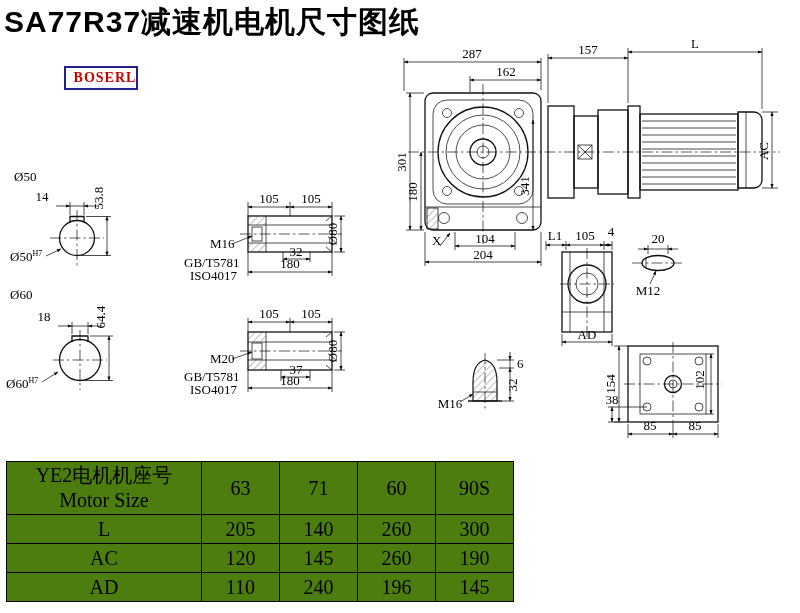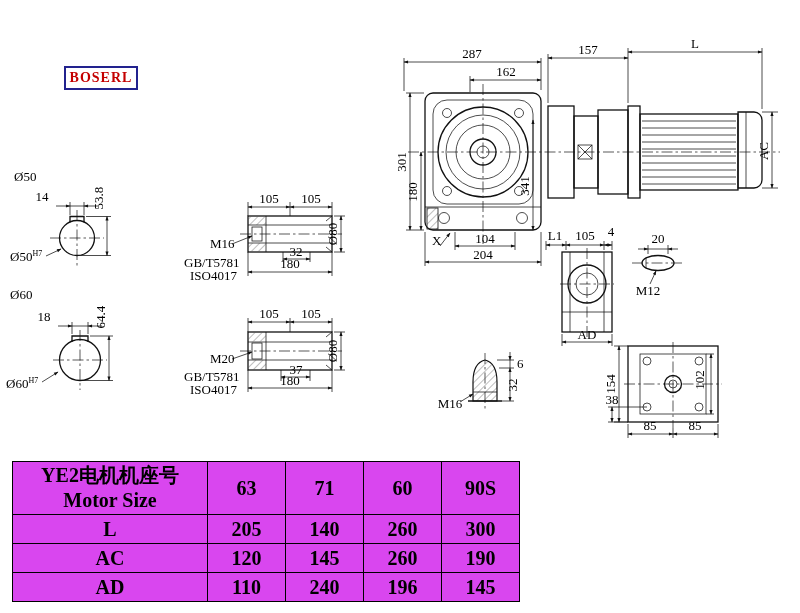--- a/index.html
+++ b/index.html
@@ -11,43 +11,44 @@
     position:absolute; left:4px; top:2px; margin:0;
     font-size:30px; font-weight:bold; color:#000; letter-spacing:1px;
     font-family:"Liberation Sans", sans-serif;
   }
   .logo {
     position:absolute; left:64px; top:66px; width:70px; height:20px;
     border:2px solid #22228e; display:flex; align-items:center; justify-content:center;
   }
   .logo span {
     color:#c40000; font-family:"Liberation Serif", serif;
-    font-size:14px; font-weight:bold; letter-spacing:1px;
+    font-size:14px; font-weight:bold; letter-spacing:1px;padding-left:8px;
   }
   svg.draw { position:absolute; left:0; top:0; }
   svg.draw text { font-family:"Liberation Serif","DejaVu Serif",serif; font-size:13px; fill:#000; }
   svg.draw .o { fill:none; stroke:#111; stroke-width:1.3; }
   svg.draw .t { fill:none; stroke:#111; stroke-width:0.75; }
   svg.draw .d { fill:none; stroke:#111; stroke-width:0.75; }
   svg.draw .c { fill:none; stroke:#111; stroke-width:0.7; stroke-dasharray:11 3 2.5 3; }
-  .spec-table { position:absolute; left:12px; top:461px; border-collapse:collapse; background:#d946ef;font-weight:bold; }
+  .spec-table { position:absolute; left:6px; top:461px; border-collapse:collapse; background:#4d7c0f; }
   .spec-table td {
     border:1px solid #000; text-align:center; vertical-align:middle;
     font-family:"Liberation Serif", serif; font-size:20px; color:#000;
     width:77px; height:28px; padding:0;
   }
   .spec-table td.c0 { width:194px; }
   .spec-table tr.hdr td { height:52px; }
   .spec-table td.c0 div { line-height:1.25; }
 </style>
 </head>
 <body>
 
 <div class="page">
 
+  <h1 class="title">SA77R37减速机电机尺寸图纸</h1>
 
   <div class="logo">
     <span>BOSERL</span>
   </div>
 
   <svg class="draw" width="800" height="456" viewBox="0 0 800 456">
     <defs>
       <marker id="arr" viewBox="0 0 10 10" refX="9" refY="5" markerWidth="8" markerHeight="6" orient="auto-start-reverse">
         <path d="M0,1.5 L10,5 L0,8.5 z" fill="#111"></path>
       </marker>

